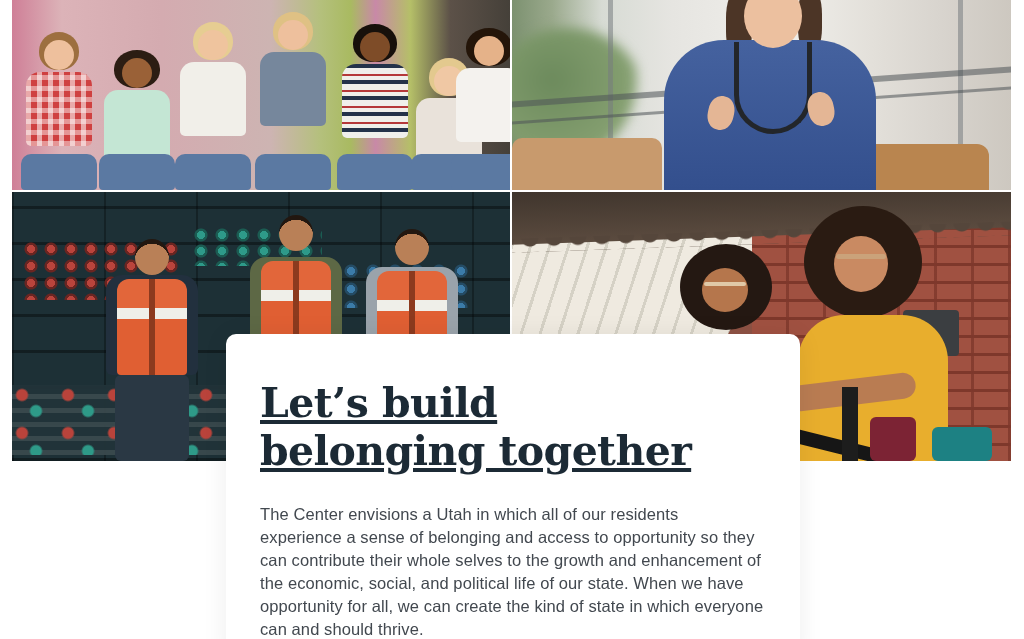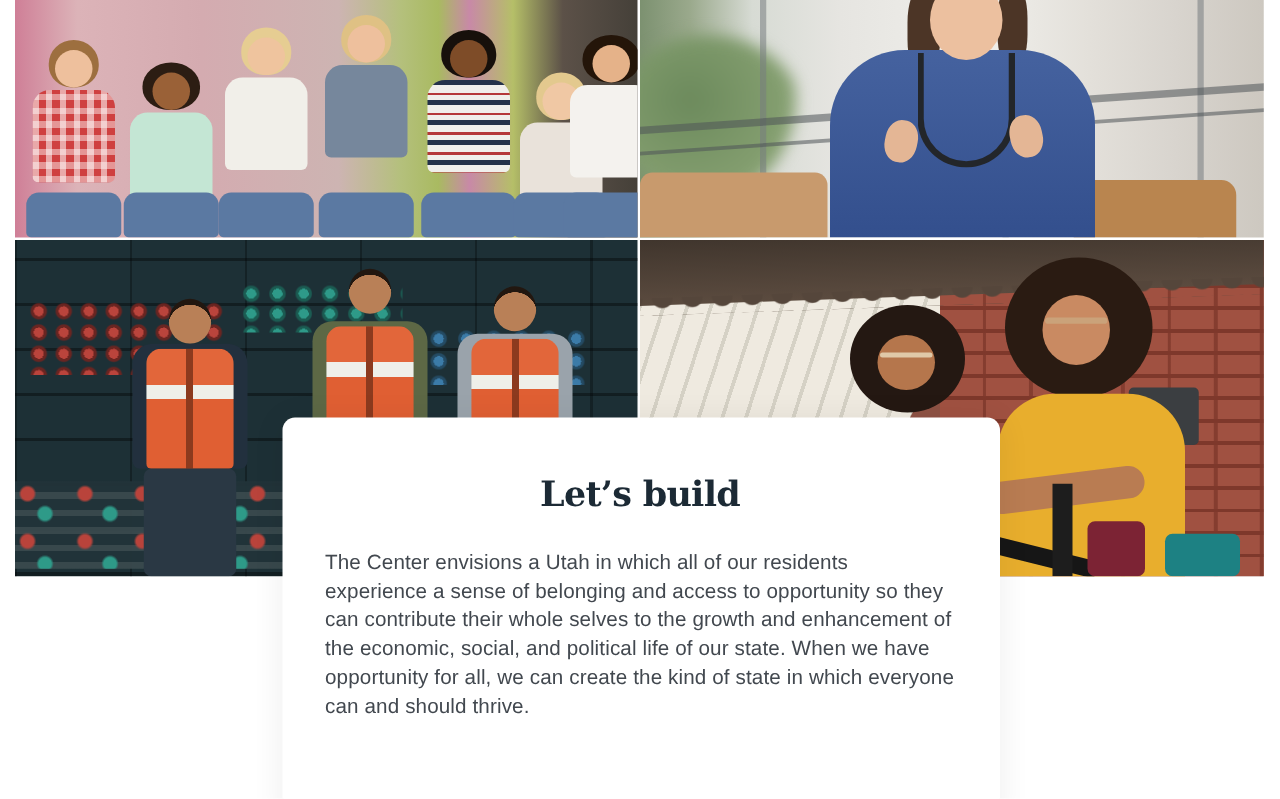--- a/index.html
+++ b/index.html
@@ -127,22 +127,22 @@
 
   
   .card {
     position:absolute; left:226px; top:334px; width:574px; height:330px;
     background:#ffffff; border-radius:10px; z-index:5;
     box-shadow:0 2px 26px rgba(0,0,0,.07);
     padding:45px 36px 30px 34px;
   }
   .heading {
     font-family:"DejaVu Serif","Liberation Serif",serif;
-    font-weight:700; font-size:28px; line-height:1.18;
-    letter-spacing:-0.6px; text-align:center; color:#1c2a35;
+    font-weight:700; font-size:41px; line-height:1.18;
+    letter-spacing:-0.6px; text-align:left; color:#1c2a35;text-decoration:underline;
   }
   .mission {
     margin-top:27px;
     font-size:16.5px; line-height:23px; letter-spacing:0.1px;
     color:#42484f; text-align:left;
   }
 </style>
 </head>
 <body>
 
@@ -255,17 +255,18 @@
       <div class="railing"></div>
       <div class="railing-post"></div>
       <div class="maroon-patch"></div>
       <div class="teal-jeans"></div>
     </div>
   </div>
 
   <section class="card">
     <h1 class="heading">
       <span>Let’s build</span><br>
+      <span>belonging together</span>
     </h1>
     <p class="mission">The Center envisions a Utah in which all of our residents experience a sense of belonging and access to opportunity so they can contribute their whole selves to the growth and enhancement of the economic, social, and political life of our state. When we have opportunity for all, we can create the kind of state in which everyone can and should thrive.</p>
   </section>
 
 </div>
 
 </body></html>

